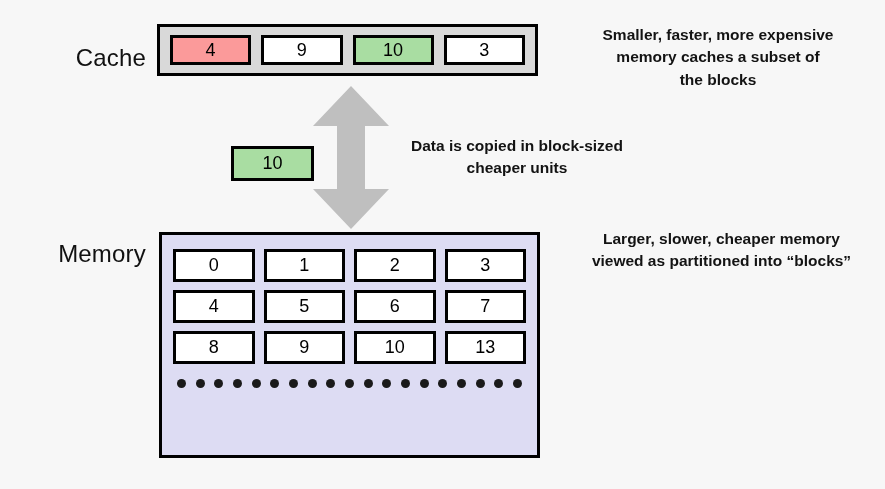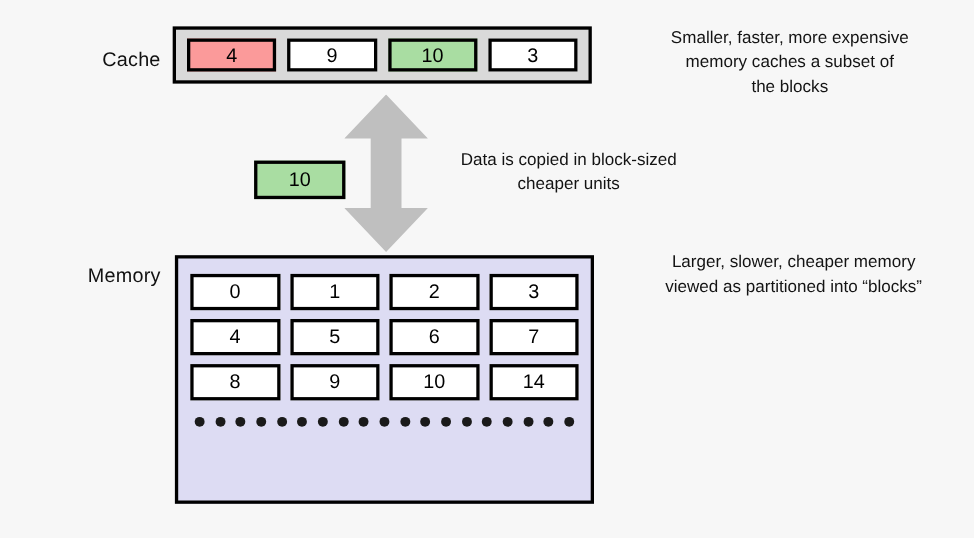--- a/index.html
+++ b/index.html
@@ -12,21 +12,21 @@
     height: 489px;
     position: relative;
     overflow: hidden;
     font-family: "Liberation Sans", sans-serif;
     color: #000;
   }
 
   
   .row-label {
     position: absolute;
-    font-size: 18px;
+    font-size: 24px;
     font-weight: 400;
     color: #111;
     letter-spacing: 0.2px;
     white-space: nowrap;
     text-align: right;
   }
   #cache-label  { left: 22px;  top: 44px;  width: 124px; }
   #memory-label { left: 8px;   top: 240px; width: 138px; }
 
   
@@ -126,21 +126,21 @@
     width: 9px;
     height: 9px;
     border-radius: 50%;
     background: #1a1a1a;
   }
 
   
   .annotation {
     position: absolute;
     font-size: 15.5px;
-    font-weight: normal;
+    font-weight: bold;
     color: #131313;
     text-align: center;
     line-height: 1.45;
     white-space: pre-line;
   }
   #cache-note    { left: 552px; top: 24px;  width: 332px; }
   #transfer-note { left: 372px; top: 135px; width: 290px; }
   #memory-note   { left: 554px; top: 228px; width: 335px; }
 </style>
 </head>
@@ -211,21 +211,21 @@
       <div class="mem-cell">
         <span>8</span>
       </div>
       <div class="mem-cell">
         <span>9</span>
       </div>
       <div class="mem-cell cell-green">
         <span>10</span>
       </div>
       <div class="mem-cell">
-        <span>14</span>
+        <span>13</span>
       </div>
     </div>
   <div id="memory-dots">
       <span class="dot"></span>
       <span class="dot"></span>
       <span class="dot"></span>
       <span class="dot"></span>
       <span class="dot"></span>
       <span class="dot"></span>
       <span class="dot"></span>

